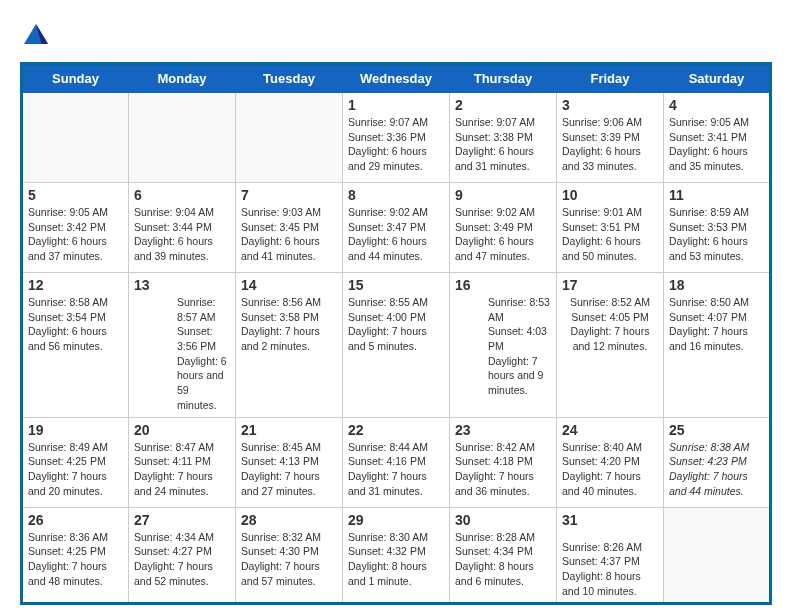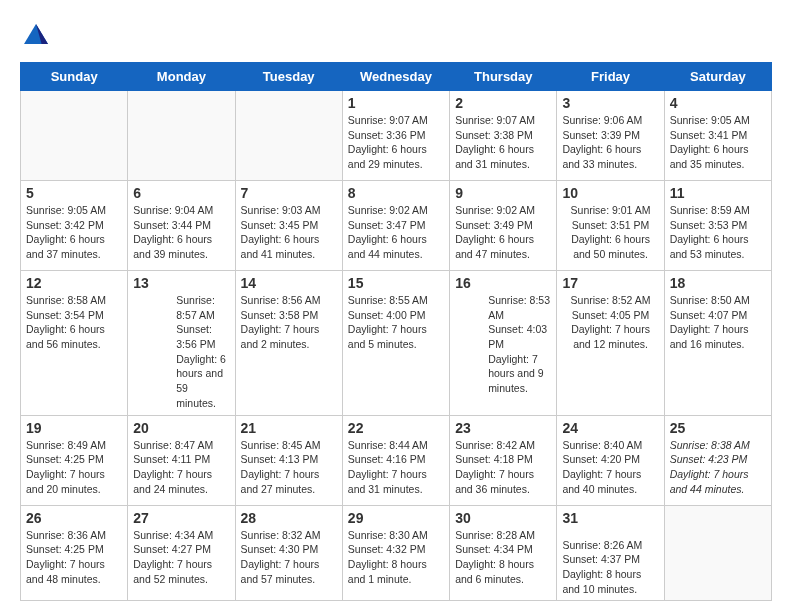--- a/index.html
+++ b/index.html
@@ -48,21 +48,21 @@
       color: #333;
       font-weight: normal;
     }
     .title-location {
       font-size: 16px;
       color: #555;
     }
     .calendar {
       width: 100%;
       border-collapse: collapse;
-      border: 1px solid #0369a1;
+      border: 3px solid #0369a1;
     }
     .calendar th {
       background: #1565c0;
       color: #fff;
       text-align: center;
       padding: 6px 4px;
       font-size: 13px;
       border: 1px solid #1565c0;
     }
     .calendar td {
@@ -178,21 +178,21 @@
 Daylight: 6 hours and 44 minutes.</div>
         </td>
         <td>
           <div class="day-number">9</div>
           <div class="day-info" style="white-space: pre-line;">Sunrise: 9:02 AM
 Sunset: 3:49 PM
 Daylight: 6 hours and 47 minutes.</div>
         </td>
         <td>
           <div class="day-number">10</div>
-          <div class="day-info" style="white-space: pre-line; text-align: center;">Sunrise: 9:01 AM
+          <div class="day-info" style="white-space: pre-line;">Sunrise: 9:01 AM
 Sunset: 3:51 PM
 Daylight: 6 hours and 50 minutes.</div>
         </td>
         <td>
           <div class="day-number">11</div>
           <div class="day-info" style="white-space: pre-line;">Sunrise: 8:59 AM
 Sunset: 3:53 PM
 Daylight: 6 hours and 53 minutes.</div>
         </td>
       </tr>

